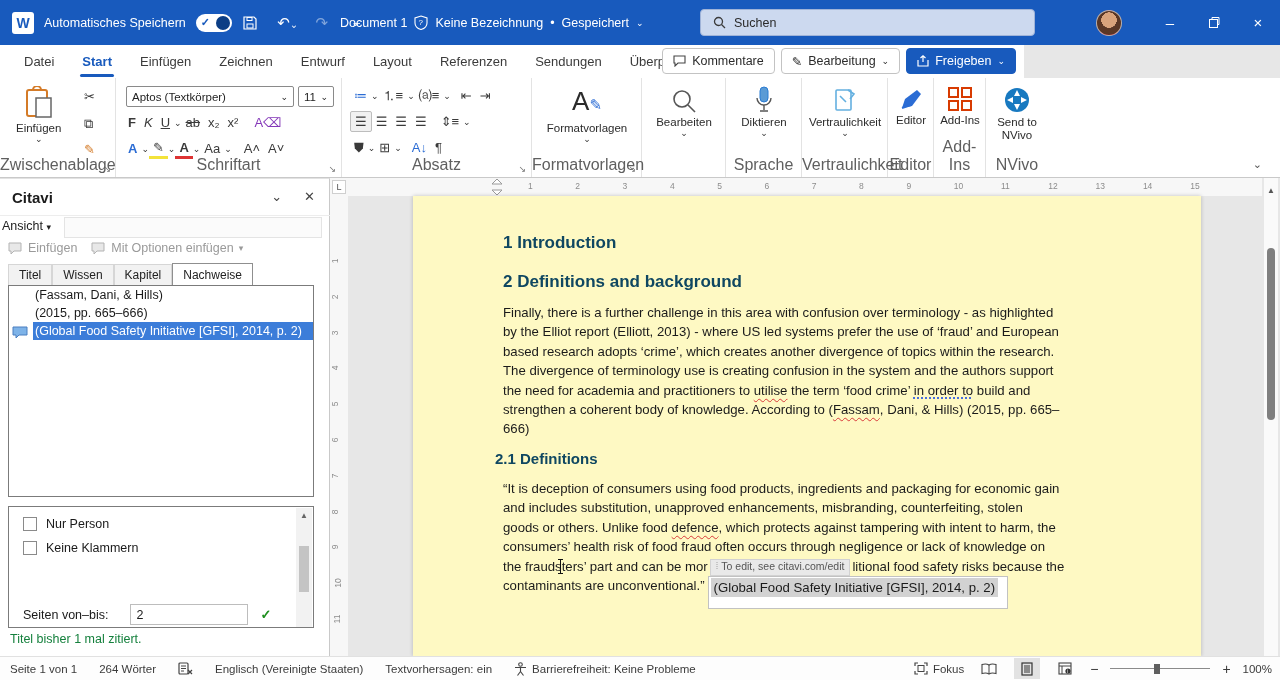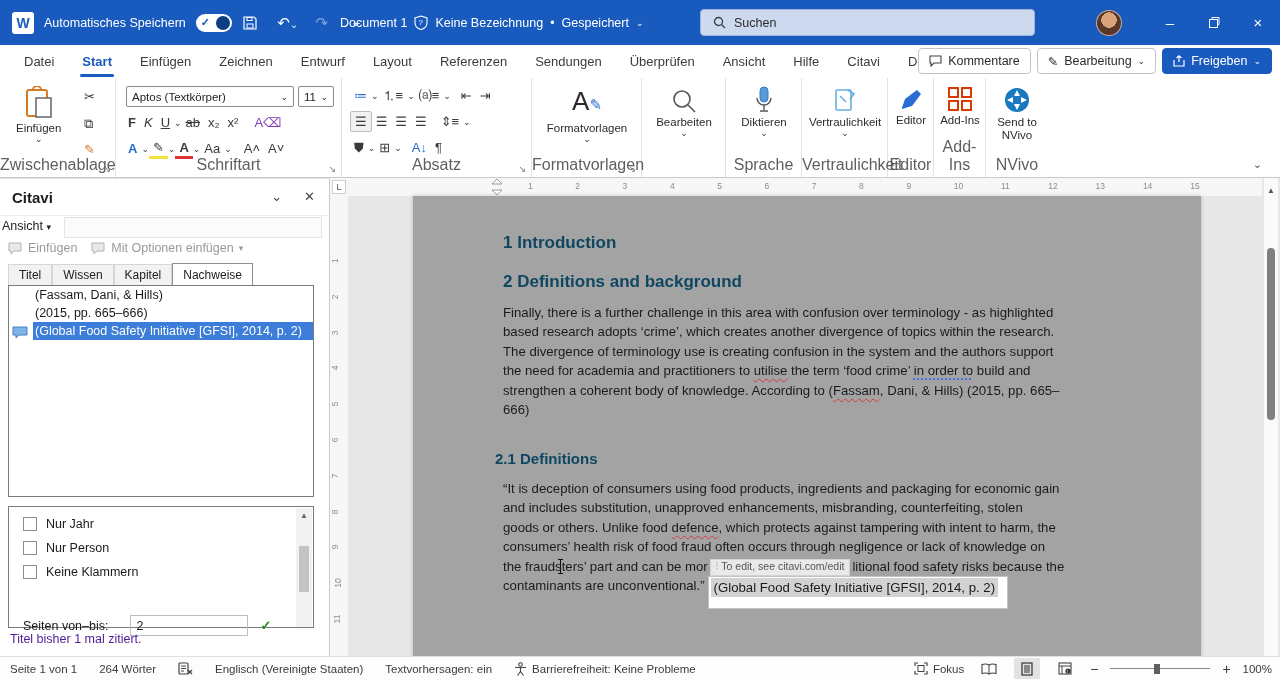--- a/index.html
+++ b/index.html
@@ -17,21 +17,21 @@
   .tb-icon { font-size:15px; color:#fff; width:24px; text-align:center; }
   .tb-icon.dim { opacity:.45; }
   .tb-sep-chev { font-size:10px; opacity:.9; }
   .tb-center { position:absolute; left:340px; top:0; height:45px; display:flex; align-items:center; gap:7px; font-size:12.5px; }
   .search-box { position:absolute; left:700px; top:9px; width:335px; height:27px; background:#ccd9ef; border:1px solid #9fb3d8; border-radius:4px; display:flex; align-items:center; gap:8px; padding-left:12px; color:#2a2a2a; font-size:12.5px; }
   .tb-right { position:absolute; right:0; top:0; height:45px; display:flex; align-items:center; }
   .avatar { width:26px; height:26px; border-radius:50%; background:radial-gradient(circle at 50% 38%, #d9a37c 0 40%, #5a3726 41% 75%, #7e1f1f 76%); border:1px solid rgba(255,255,255,.6); margin-right:26px; }
   .winbtn { width:44px; height:45px; display:flex; align-items:center; justify-content:center; color:#fff; font-size:15px; }
 
   
-  #tabsrow { position:absolute; left:0; top:45px; width:1280px; height:33px; background:#fff; }
+  #tabsrow { position:absolute; left:0; top:45px; width:1024px; height:33px; background:#fff; }
   #ribbon-tabs { position:absolute; left:10px; top:0; height:33px; display:flex; }
   .rtab { padding:0 14px; height:33px; display:flex; align-items:center; font-size:13px; color:#3b3b3b; position:relative; }
   .rtab.active { font-weight:bold; color:#185ABD; }
   .rtab.active::after { content:""; position:absolute; left:12px; right:12px; bottom:1px; height:3px; background:#185ABD; border-radius:2px; }
   .tabsrow-right { position:absolute; right:8px; top:3px; display:flex; gap:6px; }
   .pillbtn { height:26px; border:1px solid #c3c3c3; border-radius:4px; background:#fff; display:flex; align-items:center; gap:6px; padding:0 10px; font-size:12.5px; color:#2b2b2b; }
   .pillbtn.blue { background:#185ABD; border-color:#185ABD; color:#fff; }
   .chev { font-size:9px; color:inherit; }
 
   
@@ -58,36 +58,36 @@
   .cv-tabs { position:absolute; left:8px; top:85px; display:flex; }
   .cv-tab { padding:3px 10px 4px; font-size:12px; color:#222; border:1px solid #d6d6d6; border-bottom:1px solid #8f8f8f; background:#f2f2f2; }
   .cv-tab.active { background:#fff; border:1px solid #8f8f8f; border-bottom:1px solid #fff; font-weight:normal; position:relative; top:-1px; padding-top:4px; }
   .cv-list { position:absolute; left:8px; top:106px; width:306px; height:212px; border:1px solid #7b7b7b; background:#fff; overflow:hidden; }
   .cv-item-line { font-size:12.5px; color:#1a1a1a; padding:2px 4px 2px 26px; white-space:nowrap; }
   .cv-item-line.sel { background:#3c7dd9; color:#fff; padding-left:2px; margin-left:24px; }
   .cv-bubble { position:absolute; left:3px; width:16px; height:13px; }
   .cv-opts { position:absolute; left:8px; top:327px; width:306px; height:122px; border:1px solid #7b7b7b; background:#fff; }
   .cv-check { display:flex; align-items:center; gap:9px; margin:10px 0 0 14px; font-size:12.5px; color:#1a1a1a; }
   .cv-check .box { width:14px; height:14px; border:1px solid #8a8a8a; background:#fff; }
-  .cv-pages { position:absolute; left:14px; top:108px; display:flex; align-items:center; font-size:12.5px; color:#1a1a1a; }
+  .cv-pages { position:absolute; left:14px; top:97px; display:flex; align-items:center; font-size:12.5px; color:#1a1a1a; }
   .cv-pageinput { width:118px; height:21px; border:1px solid #bdbdbd; margin-left:22px; font-size:12.5px; padding:0 5px; display:flex; align-items:center; }
   .cv-green { color:#1e8f1e; font-weight:bold; margin-left:12px; font-size:13px; }
   .cv-scroll { position:absolute; right:1px; top:1px; width:16px; height:119px; background:#f2f2f2; }
   .cv-scroll .up { text-align:center; font-size:8px; color:#666; padding-top:3px; }
   .cv-scroll .thumb { position:absolute; left:3px; top:38px; width:10px; height:46px; background:#c4c4c4; }
-  .cv-footer { position:absolute; left:10px; bottom:10px; font-size:12.5px; color:#4c1d95; }
+  .cv-footer { position:absolute; left:10px; bottom:10px; font-size:12.5px; color:#15803d; }
 
   
   #docarea { position:absolute; left:330px; top:178px; width:950px; height:478px; background:#e7e7e7; }
   #rulerH { position:absolute; left:0; top:0; width:932px; height:18px; background:#f7f7f7; }
   .ruler-num { position:absolute; top:3px; font-size:8.5px; color:#8c8c8c; }
   .tabsel { position:absolute; left:2px; top:2px; width:14px; height:14px; border:1px solid #cfcfcf; background:#fff; color:#555; font-size:9px; text-align:center; line-height:13px; }
   #rulerV { position:absolute; left:0; top:18px; width:18px; height:460px; background:#f7f7f7; }
   .ruler-vnum { position:absolute; left:3px; font-size:8.5px; color:#8c8c8c; transform:rotate(-90deg); }
-  #page { position:absolute; left:83px; top:18px; width:788px; height:460px; background:#a3a3a3; box-shadow:0 0 4px rgba(0,0,0,.22); }
+  #page { position:absolute; left:83px; top:18px; width:788px; height:460px; background:#fef9c3; box-shadow:0 0 4px rgba(0,0,0,.22); }
   .doc-h1 { position:absolute; left:90px; font-size:17px; font-weight:600; color:#0F4761; white-space:nowrap; }
   .doc-h2 { position:absolute; left:82px; font-size:15px; font-weight:600; color:#0F4761; white-space:nowrap; }
   .doc-p  { position:absolute; left:90px; }
   .dline { font-size:13.2px; line-height:19.4px; color:#1b1b1b; white-space:nowrap; }
   .sq-spelling { text-decoration:underline wavy #d83b3b 1px; text-underline-offset:2.5px; }
   .sq-grammar  { text-decoration:underline dotted #4a6fdc 1.5px; text-underline-offset:2.5px;margin-top:44px; }
   .cit-tooltip { display:inline-flex; align-items:center; gap:4px; background:#e9e9e9; border:1px solid #d2d2d2; font-size:10.5px; color:#555; height:17px; padding:0 5px; vertical-align:middle; margin:0 2px; }
   .cit-tooltip .dots { color:#9a9a9a; font-size:9px; letter-spacing:-1px; }
   .cit-fieldbox { display:inline-block; vertical-align:top; border:1px solid #c2c2c2; background:#fff; width:300px; height:33px; margin-left:3px; padding:1px 2px; }
   .cit-fieldtext { background:#d2d2d2; font-size:13.2px; color:#1b1b1b; padding:0 3px; white-space:nowrap; display:inline-block; }
@@ -417,24 +417,20 @@
       </div>
       <div style="position: relative;">
         <svg class="cv-bubble" style="top:4px;" viewBox="0 0 16 13">
           <path d="M1 1h14v8H7l-3 3V9H1z" fill="#7eb3e8" stroke="#4a7fc0"></path>
         </svg>
         <div class="cv-item-line sel">(Global Food Safety Initiative [GFSI], 2014, p. 2)</div>
       </div>
     </div>
   <div class="cv-opts">
     <div>
-        <div class="cv-check">
-          <span class="box"></span>
-          <span>Nur Jahr</span>
-        </div>
         <div class="cv-check">
           <span class="box"></span>
           <span>Nur Person</span>
         </div>
         <div class="cv-check">
           <span class="box"></span>
           <span>Keine Klammern</span>
         </div>
       </div>
     <div class="cv-pages">
@@ -483,20 +479,21 @@
       <span class="ruler-vnum" style="top: 310.6px;">8</span>
       <span class="ruler-vnum" style="top: 346.4px;">9</span>
       <span class="ruler-vnum" style="top: 382.2px;">10</span>
       <span class="ruler-vnum" style="top: 418px;">11</span>
     </div>
   <div id="page">
       <div class="doc-h1" style="top: 37px;">1 Introduction</div>
       <div class="doc-h1" style="top: 76px;">2 Definitions and background</div>
       <div class="doc-p" style="top: 107px;">
         <div class="dline">Finally, there is a further challenge in this area with confusion over terminology - as highlighted</div>
+        <div class="dline">by the Elliot report (Elliott, 2013) - where US led systems prefer the use of ‘fraud’ and European</div>
         <div class="dline">based research adopts ‘crime’, which creates another divergence of topics within the research.</div>
         <div class="dline">The divergence of terminology use is creating confusion in the system and the authors support</div>
         <div class="dline">the need for academia and practitioners to <span class="sq-spelling">utilise</span> the term ‘food crime’ <span class="sq-grammar">in order to</span> build and</div>
         <div class="dline">strengthen a coherent body of knowledge. According to (<span class="sq-spelling">Fassam</span>, Dani, &amp; Hills)  (2015, pp. 665–</div>
         <div class="dline">666)</div>
       </div>
       <div class="doc-h2" style="top: 254px;">2.1 Definitions</div>
       <div class="doc-p" style="top: 283px;">
         <div class="dline">“It is deception of consumers using food products, ingredients and packaging for economic gain</div>
         <div class="dline">and includes substitution, unapproved enhancements, misbranding, counterfeiting, stolen</div>

